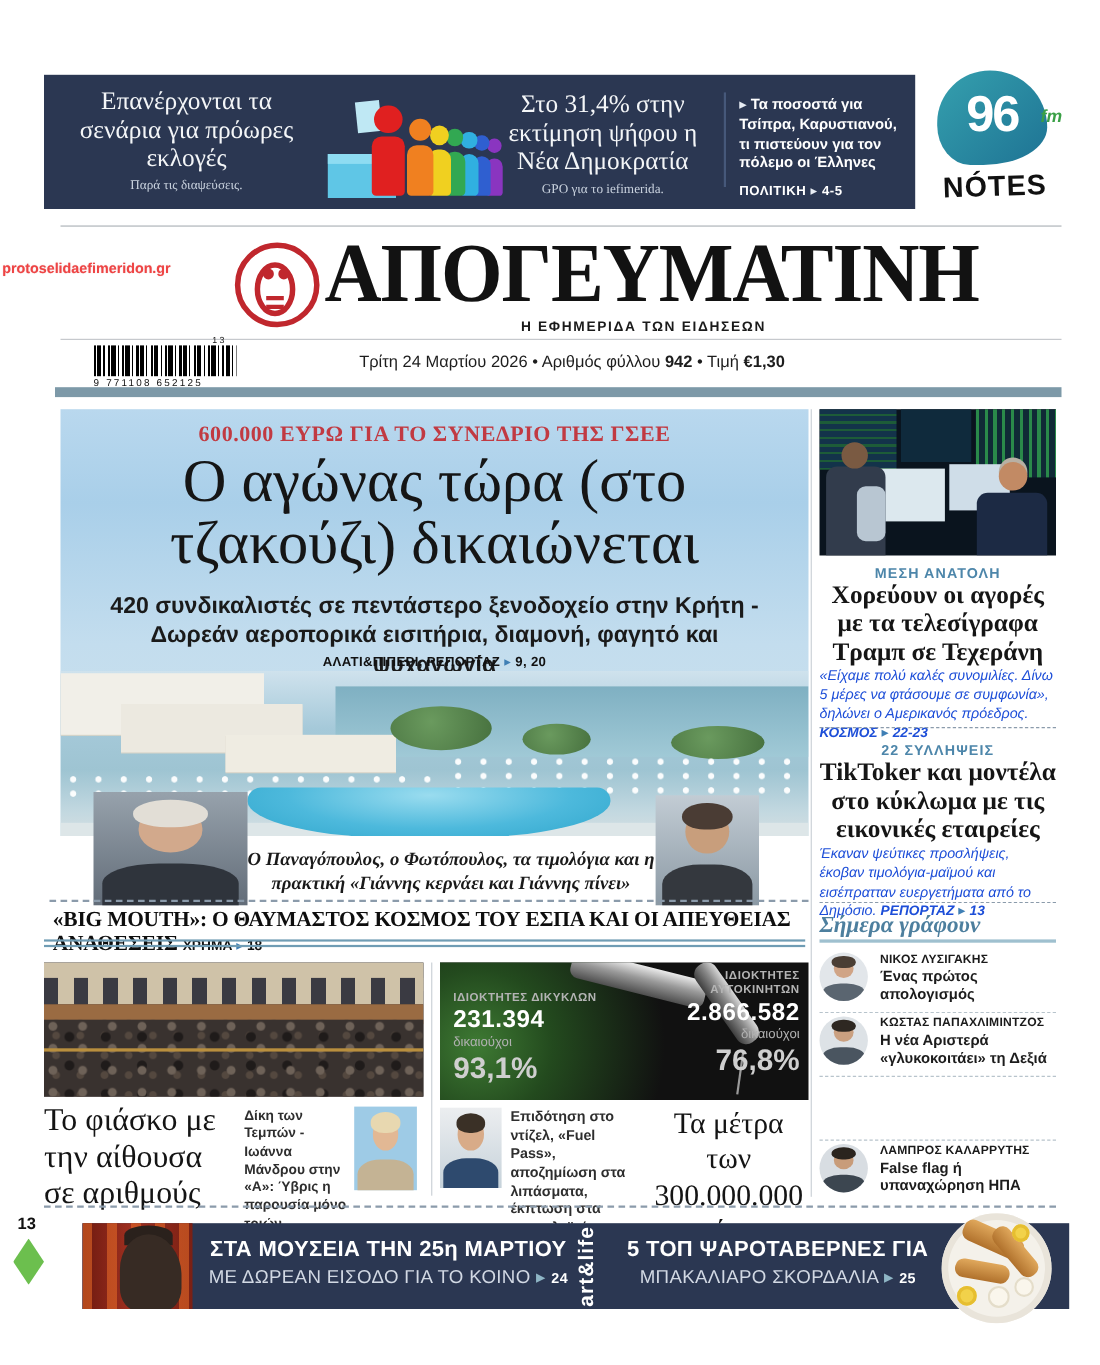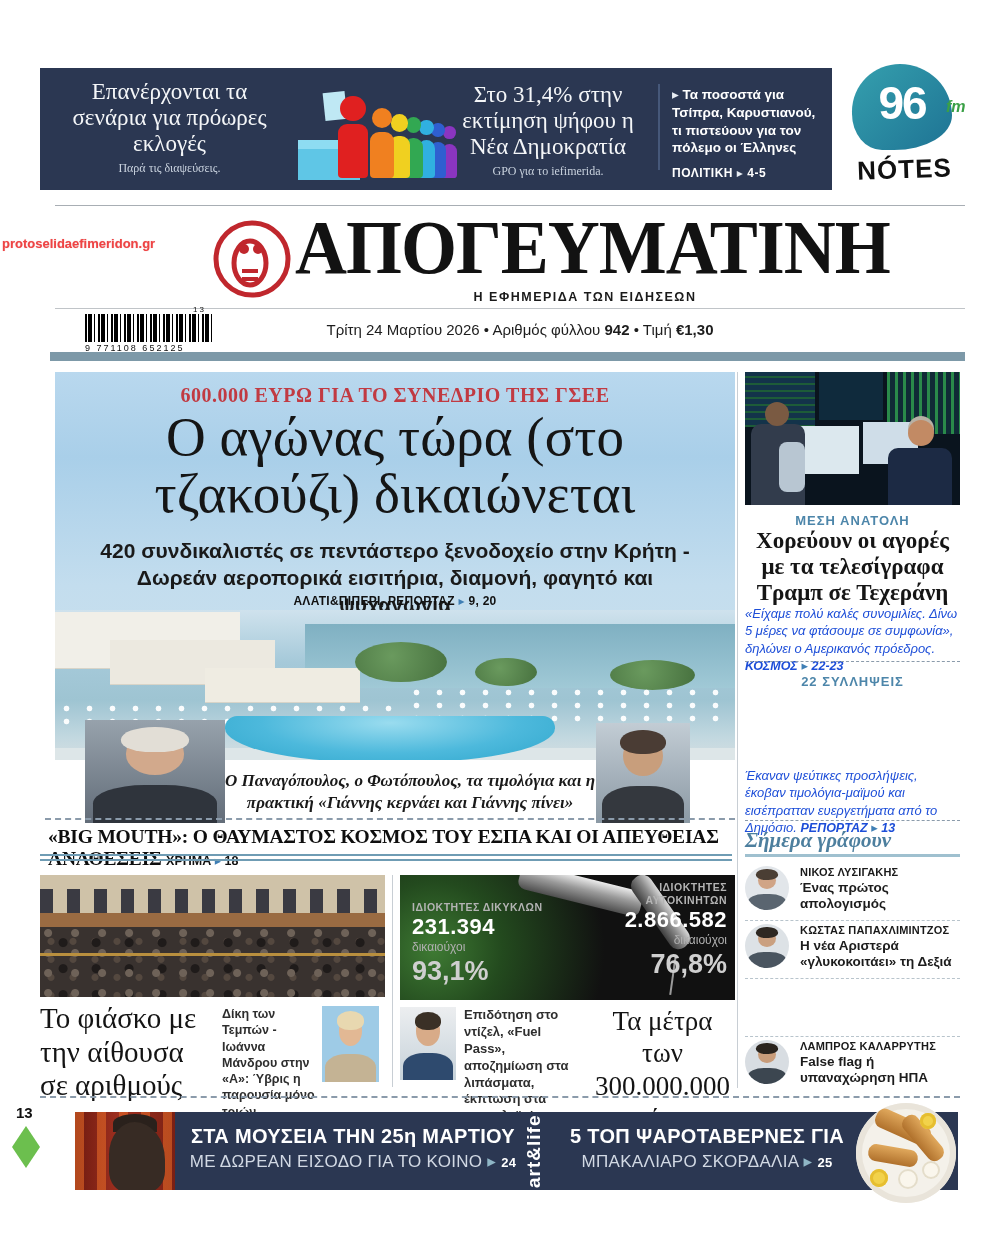--- a/index.html
+++ b/index.html
@@ -125,21 +125,21 @@
   .stat-label{font-weight:bold;font-size:10.5px;color:#b4b4b4;letter-spacing:.5px;line-height:1.25;}
   .stat-count{font-weight:bold;font-size:22px;color:#fff;letter-spacing:.5px;}
   .stat-cl{font-size:12px;color:#b0b0b0;}
   .stat-pct{font-weight:bold;font-size:27px;color:#cfcfcf;margin-top:2px;}
 
   .f-head{font-size:29px;line-height:1.16;color:#141414;}
   .f-body{font-size:12.5px;line-height:1.3;font-weight:bold;color:#2e2e2e;}
   .m2-head{font-size:27px;line-height:1.2;color:#141414;}
 
   
-  .bbanner{left:75px;top:1112px;width:883px;height:78px;background:#2b3752;}
+  .bbanner{left:75px;top:1112px;width:883px;height:78px;background:#2b3752;padding-left:14px;}
   .bust{position:absolute;left:0;top:0;width:100px;height:78px;overflow:hidden;
      background:repeating-linear-gradient(90deg,rgba(235,110,40,.55) 0 9px,rgba(0,0,0,0) 9px 22px),
      linear-gradient(90deg,#6e1a10,#a03020 45%,#7a2014);}
   .bust .fig{position:absolute;right:10px;top:10px;width:56px;height:70px;background:#372b24;border-radius:46% 54% 30% 30%;}
   .bust .crest{position:absolute;right:18px;top:2px;width:44px;height:18px;background:#2a211c;border-radius:50% 50% 0 0;}
   .bb-l1{font-weight:bold;font-size:20px;color:#fff;letter-spacing:.3px;}
   .bb-l2{font-size:17px;color:#d2d9e4;margin-top:3px;letter-spacing:.3px;}
   .bb-l2 b{font-size:13px;color:#fff;}
   .artlife{color:#fff;font-weight:bold;font-size:19px;writing-mode:vertical-rl;transform:rotate(180deg);letter-spacing:1px;}
   .plate{left:856px;top:1103px;width:100px;height:100px;border-radius:50%;background:#f4f1ea;
@@ -298,20 +298,21 @@
   <div class="abs ser ctr rc-head" style="left:745px;top:528px;width:215px;">Χορεύουν οι αγορές με τα τελεσίγραφα Τραμπ σε Τεχεράνη</div>
   <div class="abs rc-body" style="left:745px;top:605px;width:215px;">
     <span>«Είχαμε πολύ καλές συνομιλίες. Δίνω 5 μέρες να φτάσουμε σε συμφωνία», δηλώνει ο Αμερικανός πρόεδρος.</span>
     <b>ΚΟΣΜΟΣ</b>
     <span class="arr"></span>
     <b>22-23</b>
   </div>
   <div class="abs dash" style="left:745px;top:661px;width:215px;border-top-width:1px;"></div>
 
   <div class="abs ctr rc-kicker" style="left:745px;top:674px;width:215px;">22 ΣΥΛΛΗΨΕΙΣ</div>
+  <div class="abs ser ctr rc-head" style="left:745px;top:689px;width:215px;">TikToker και μοντέλα στο κύκλωμα με τις εικονικές εταιρείες</div>
   <div class="abs rc-body" style="left:745px;top:767px;width:215px;">
     <span>Έκαναν ψεύτικες προσλήψεις, έκοβαν τιμολόγια-μαϊμού και εισέπρατταν ευεργετήματα από το Δημόσιο.</span>
     <b>ΡΕΠΟΡΤΑΖ</b>
     <span class="arr"></span>
     <b>13</b>
   </div>
   <div class="abs dash" style="left:745px;top:820px;width:215px;border-top-width:1px;"></div>
 
   <div class="abs ser colhdr" style="left:745px;top:828px;width:215px;">Σήμερα γράφουν</div>
   <div class="abs colrule" style="left:745px;top:854px;width:215px;"></div>

